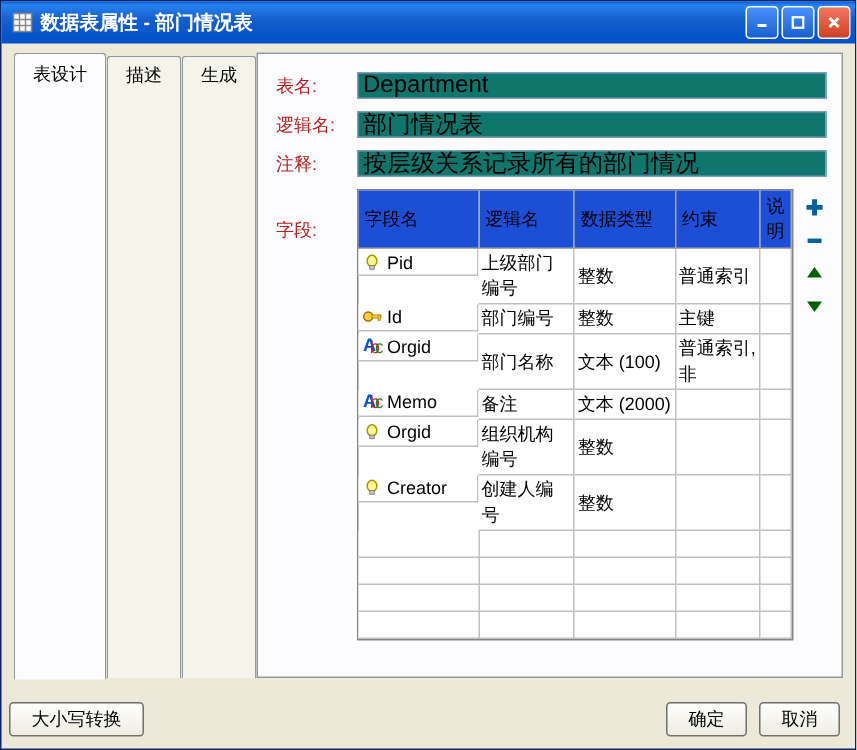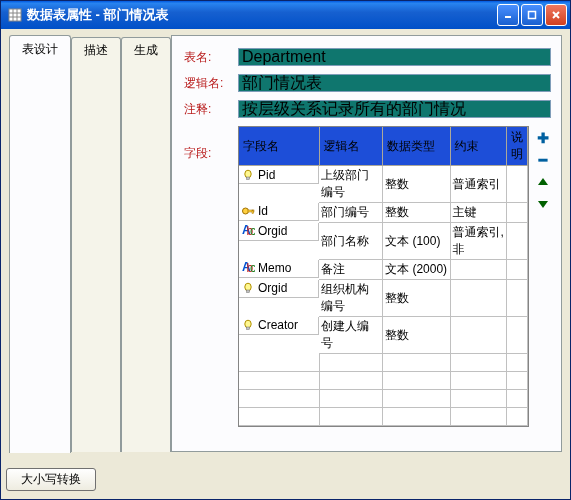--- a/index.html
+++ b/index.html
@@ -252,14 +252,18 @@
               </svg>
           </div>
         </div>
       </div>
     </div>
   </div>
 
   <div class="footer">
     <button class="btn">大小写转换</button>
     <div class="footer-spacer"></div>
+    <div class="footer-right">
+      <button class="btn">确定</button>
+      <button class="btn">取消</button>
+    </div>
   </div>
 </div>
 
 </body></html>

